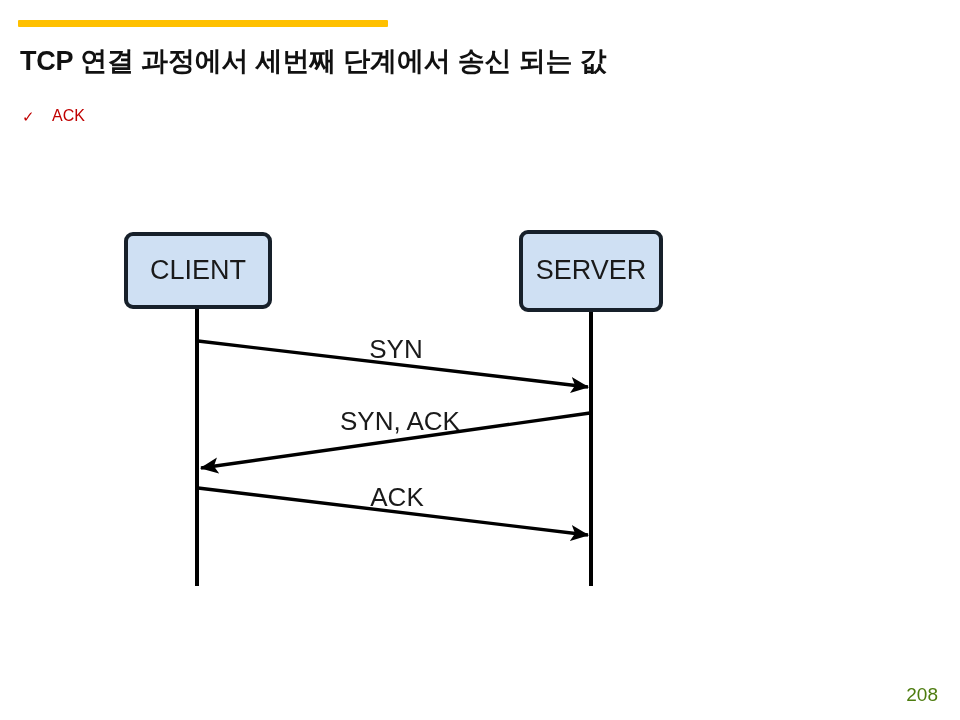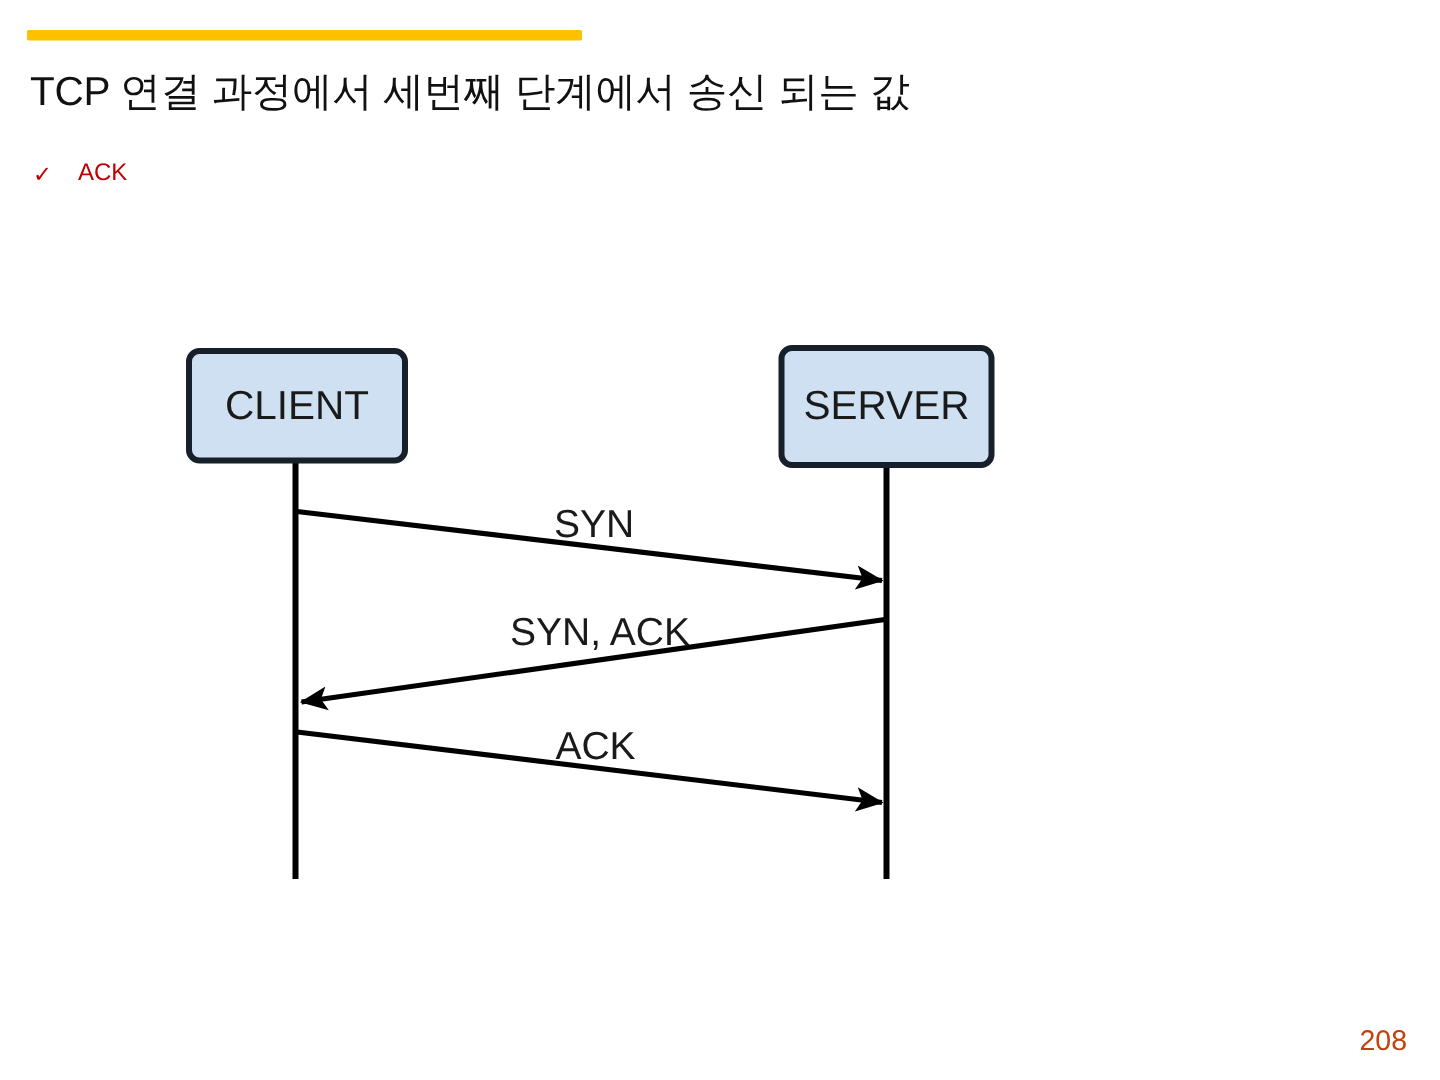--- a/index.html
+++ b/index.html
@@ -25,21 +25,21 @@
     height: 7px;
     background: #ffc000;
     border-radius: 1px;
   }
   #slide-title {
     position: absolute;
     left: 20px;
     top: 43px;
     width: 910px;
     font-size: 27px;
-    font-weight: normal;
+    font-weight: bold;
     letter-spacing: -0.2px;
     color: #111111;
     white-space: nowrap;
   }
 
   
   #bullet-row {
     position: absolute;
     left: 22px;
     top: 108px;
@@ -96,21 +96,21 @@
     fill: #1a1a1a;
     text-anchor: middle;
   }
 
   
   #page-number {
     position: absolute;
     right: 22px;
     bottom: 14px;
     font-size: 19px;
-    color: #c2410c;
+    color: #4d7c0f;
   }
 </style>
 </head>
 <body>
 
 <div id="title-rule"></div>
 
 <div id="slide-title">TCP 연결 과정에서 세번째 단계에서 송신 되는 값</div>
 
 <div id="bullet-row">

